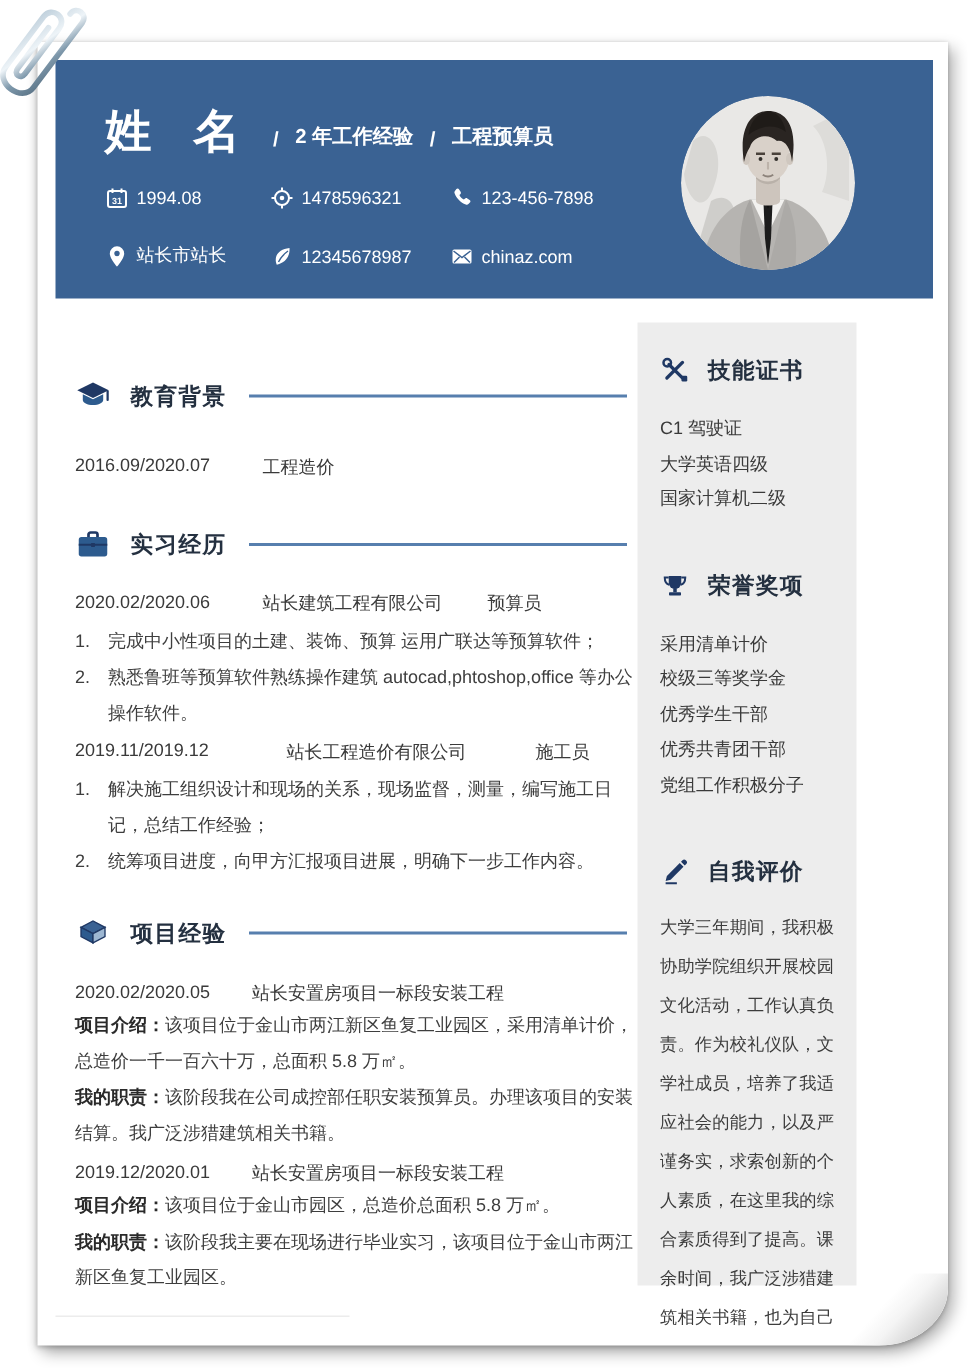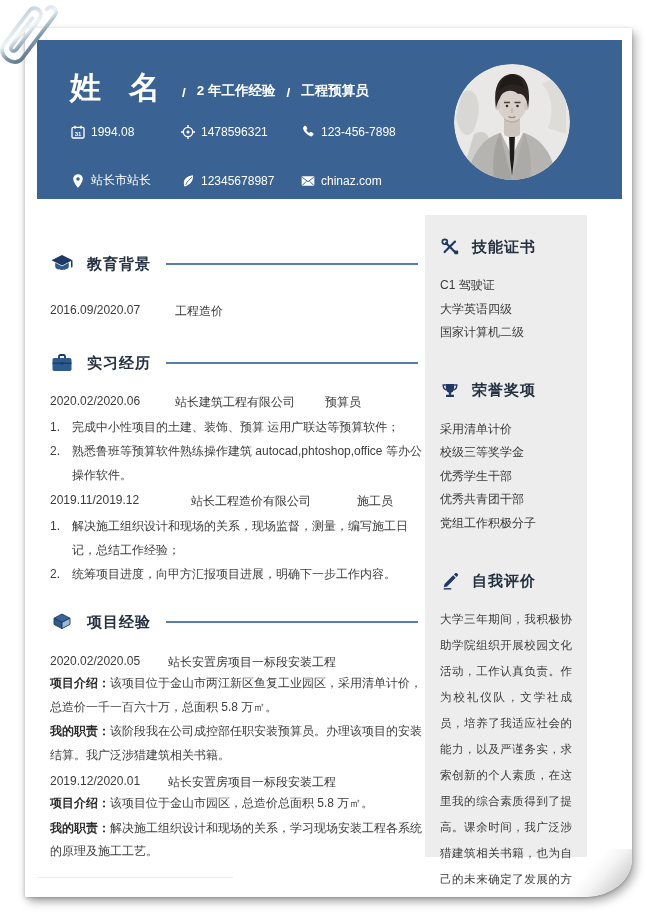--- a/index.html
+++ b/index.html
@@ -24,21 +24,21 @@
   .clip-wrap { position:absolute; left:4px; top:-12px; width:48px; height:98px; transform:rotate(37deg); transform-origin:50% 42%; z-index:9; }
 
   
   .band { position:absolute; left:12px; top:12px; width:585px; height:159px; background:#3a6293; color:#fff; }
   .name-row { position:absolute; left:33px; top:32px; display:flex; align-items:flex-end; }
   .big-name { font-size:31px; font-weight:bold; letter-spacing:2px; line-height:1; }
   .name-gap { display:inline-block; width:26px; }
   .sub-line { display:flex; align-items:flex-end; margin-left:20px; margin-bottom:3px; font-size:13.5px; font-weight:bold; gap:11px; }
   .contacts {
     position:absolute; left:33px; top:84px; width:372px;
-    display:grid; grid-template-columns:110px 120px auto; row-gap:32px;
+    display:grid; grid-template-columns:110px 120px auto; row-gap:22px;
     font-size:12px;
   }
   .contact { display:flex; align-items:center; gap:5px; white-space:nowrap; }
   .cicon { display:inline-flex; width:16px; height:16px; flex:0 0 16px; }
   .photo { position:absolute; left:417px; top:24px; width:116px; height:116px; border-radius:50%; overflow:hidden; }
 
   
   .main-left { position:absolute; left:25px; top:196px; width:372px; color:#3e3e3e; }
   .sec-head { display:flex; align-items:center; }
   .sec-icon { width:24px; height:24px; flex:0 0 24px; display:inline-flex; }
@@ -55,21 +55,21 @@
   .bullet .num { width:22px; flex:0 0 22px; }
   .bullet .btxt { flex:1; }
   .proj-head-sec { margin-top:24px;text-align:center; }
   .proj-entry { margin-top:20px; }
   .proj-entry.second { margin-top:7px; }
   .proj-title-row { display:grid; grid-template-columns:118px auto; font-size:12px; color:#3a3a3a; }
   .proj-p { font-size:12px; line-height:23.5px; margin-top:1px; }
   .proj-p b { color:#2a2a2a; }
 
   
-  .panel { position:absolute; left:400px; top:187px; width:162px; height:642px; background:#ededed; padding:22px 15px 0 15px; color:#3a3a3a; }
+  .panel { position:absolute; left:400px; top:187px; width:146px; height:642px; background:#ededed; padding:22px 15px 0 15px; color:#3a3a3a; }
   .p-head { display:flex; align-items:center; }
   .p-icon { width:20px; height:20px; flex:0 0 20px; display:inline-flex; }
   .p-title { font-size:15px; font-weight:bold; color:#243040; margin-left:12px; letter-spacing:1px; }
   .p-list { list-style:none; margin-top:17px; font-size:12px; line-height:23.5px; }
   .p-sec { margin-top:36px; }
   .p-eval { margin-top:15px; font-size:11.5px; line-height:26px; text-align:justify; color:#3c3c3c; }
 </style>
 </head>
 <body>
 
@@ -283,21 +283,21 @@
       <p class="proj-p"><b>项目介绍：</b><span>该项目位于金山市两江新区鱼复工业园区，采用清单计价，总造价一千一百六十万，总面积 5.8 万㎡。</span></p>
       <p class="proj-p"><b>我的职责：</b><span>该阶段我在公司成控部任职安装预算员。办理该项目的安装结算。我广泛涉猎建筑相关书籍。</span></p>
     </div>
 
     <div class="proj-entry second">
       <div class="proj-title-row">
         <span>2019.12/2020.01</span>
         <span>站长安置房项目一标段安装工程</span>
       </div>
       <p class="proj-p"><b>项目介绍：</b><span>该项目位于金山市园区，总造价总面积 5.8 万㎡。</span></p>
-      <p class="proj-p"><b>我的职责：</b><span>解决施工组织设计和现场的关系，学习现场安装工程各系统的原理及施工工艺。</span></p>
+      <p class="proj-p"><b>我的职责：</b><span>该阶段我主要在现场进行毕业实习，该项目位于金山市两江新区鱼复工业园区。</span></p>
     </div>
   </div>
 
   <div class="panel">
 
     <div class="p-head">
       <span class="p-icon">
         <svg viewBox="0 0 24 24" width="20" height="20">
           <path d="M7.2 7.2 18.5 18.5" stroke="#1f3864" stroke-width="2.6" stroke-linecap="round"></path>
           <path d="M18 5.5 5.5 18" stroke="#1f3864" stroke-width="2.6" stroke-linecap="round"></path>

